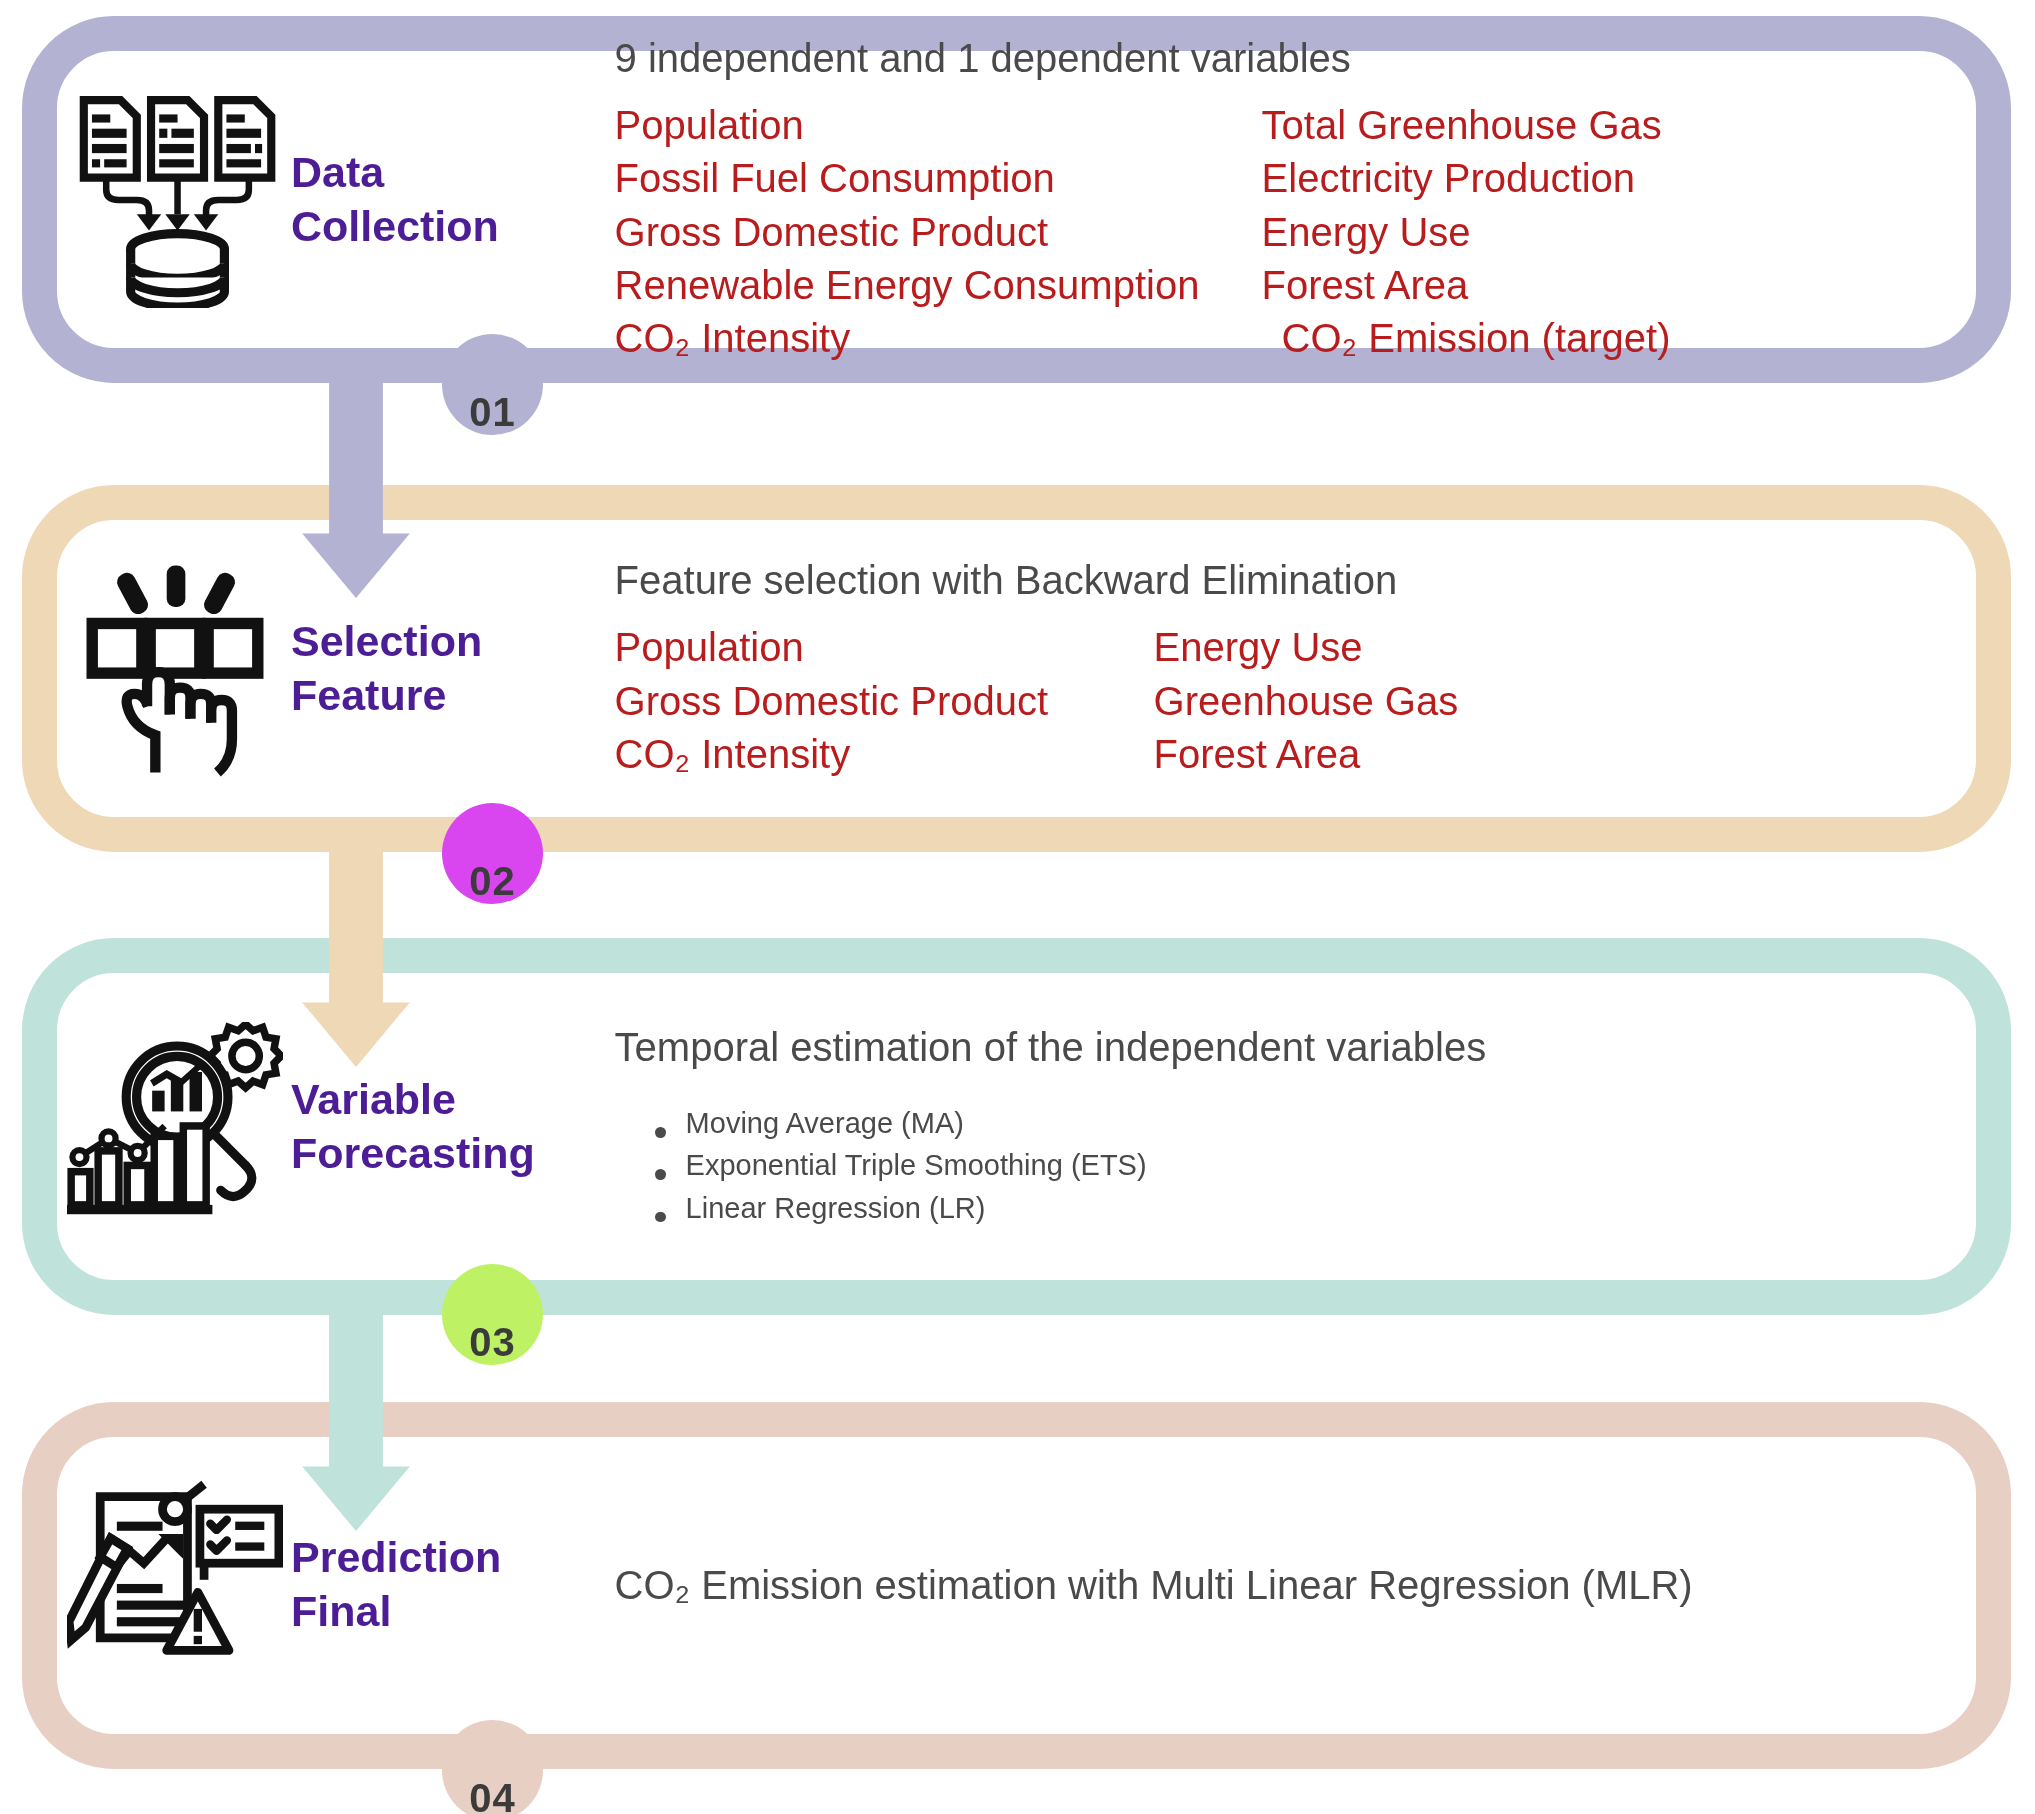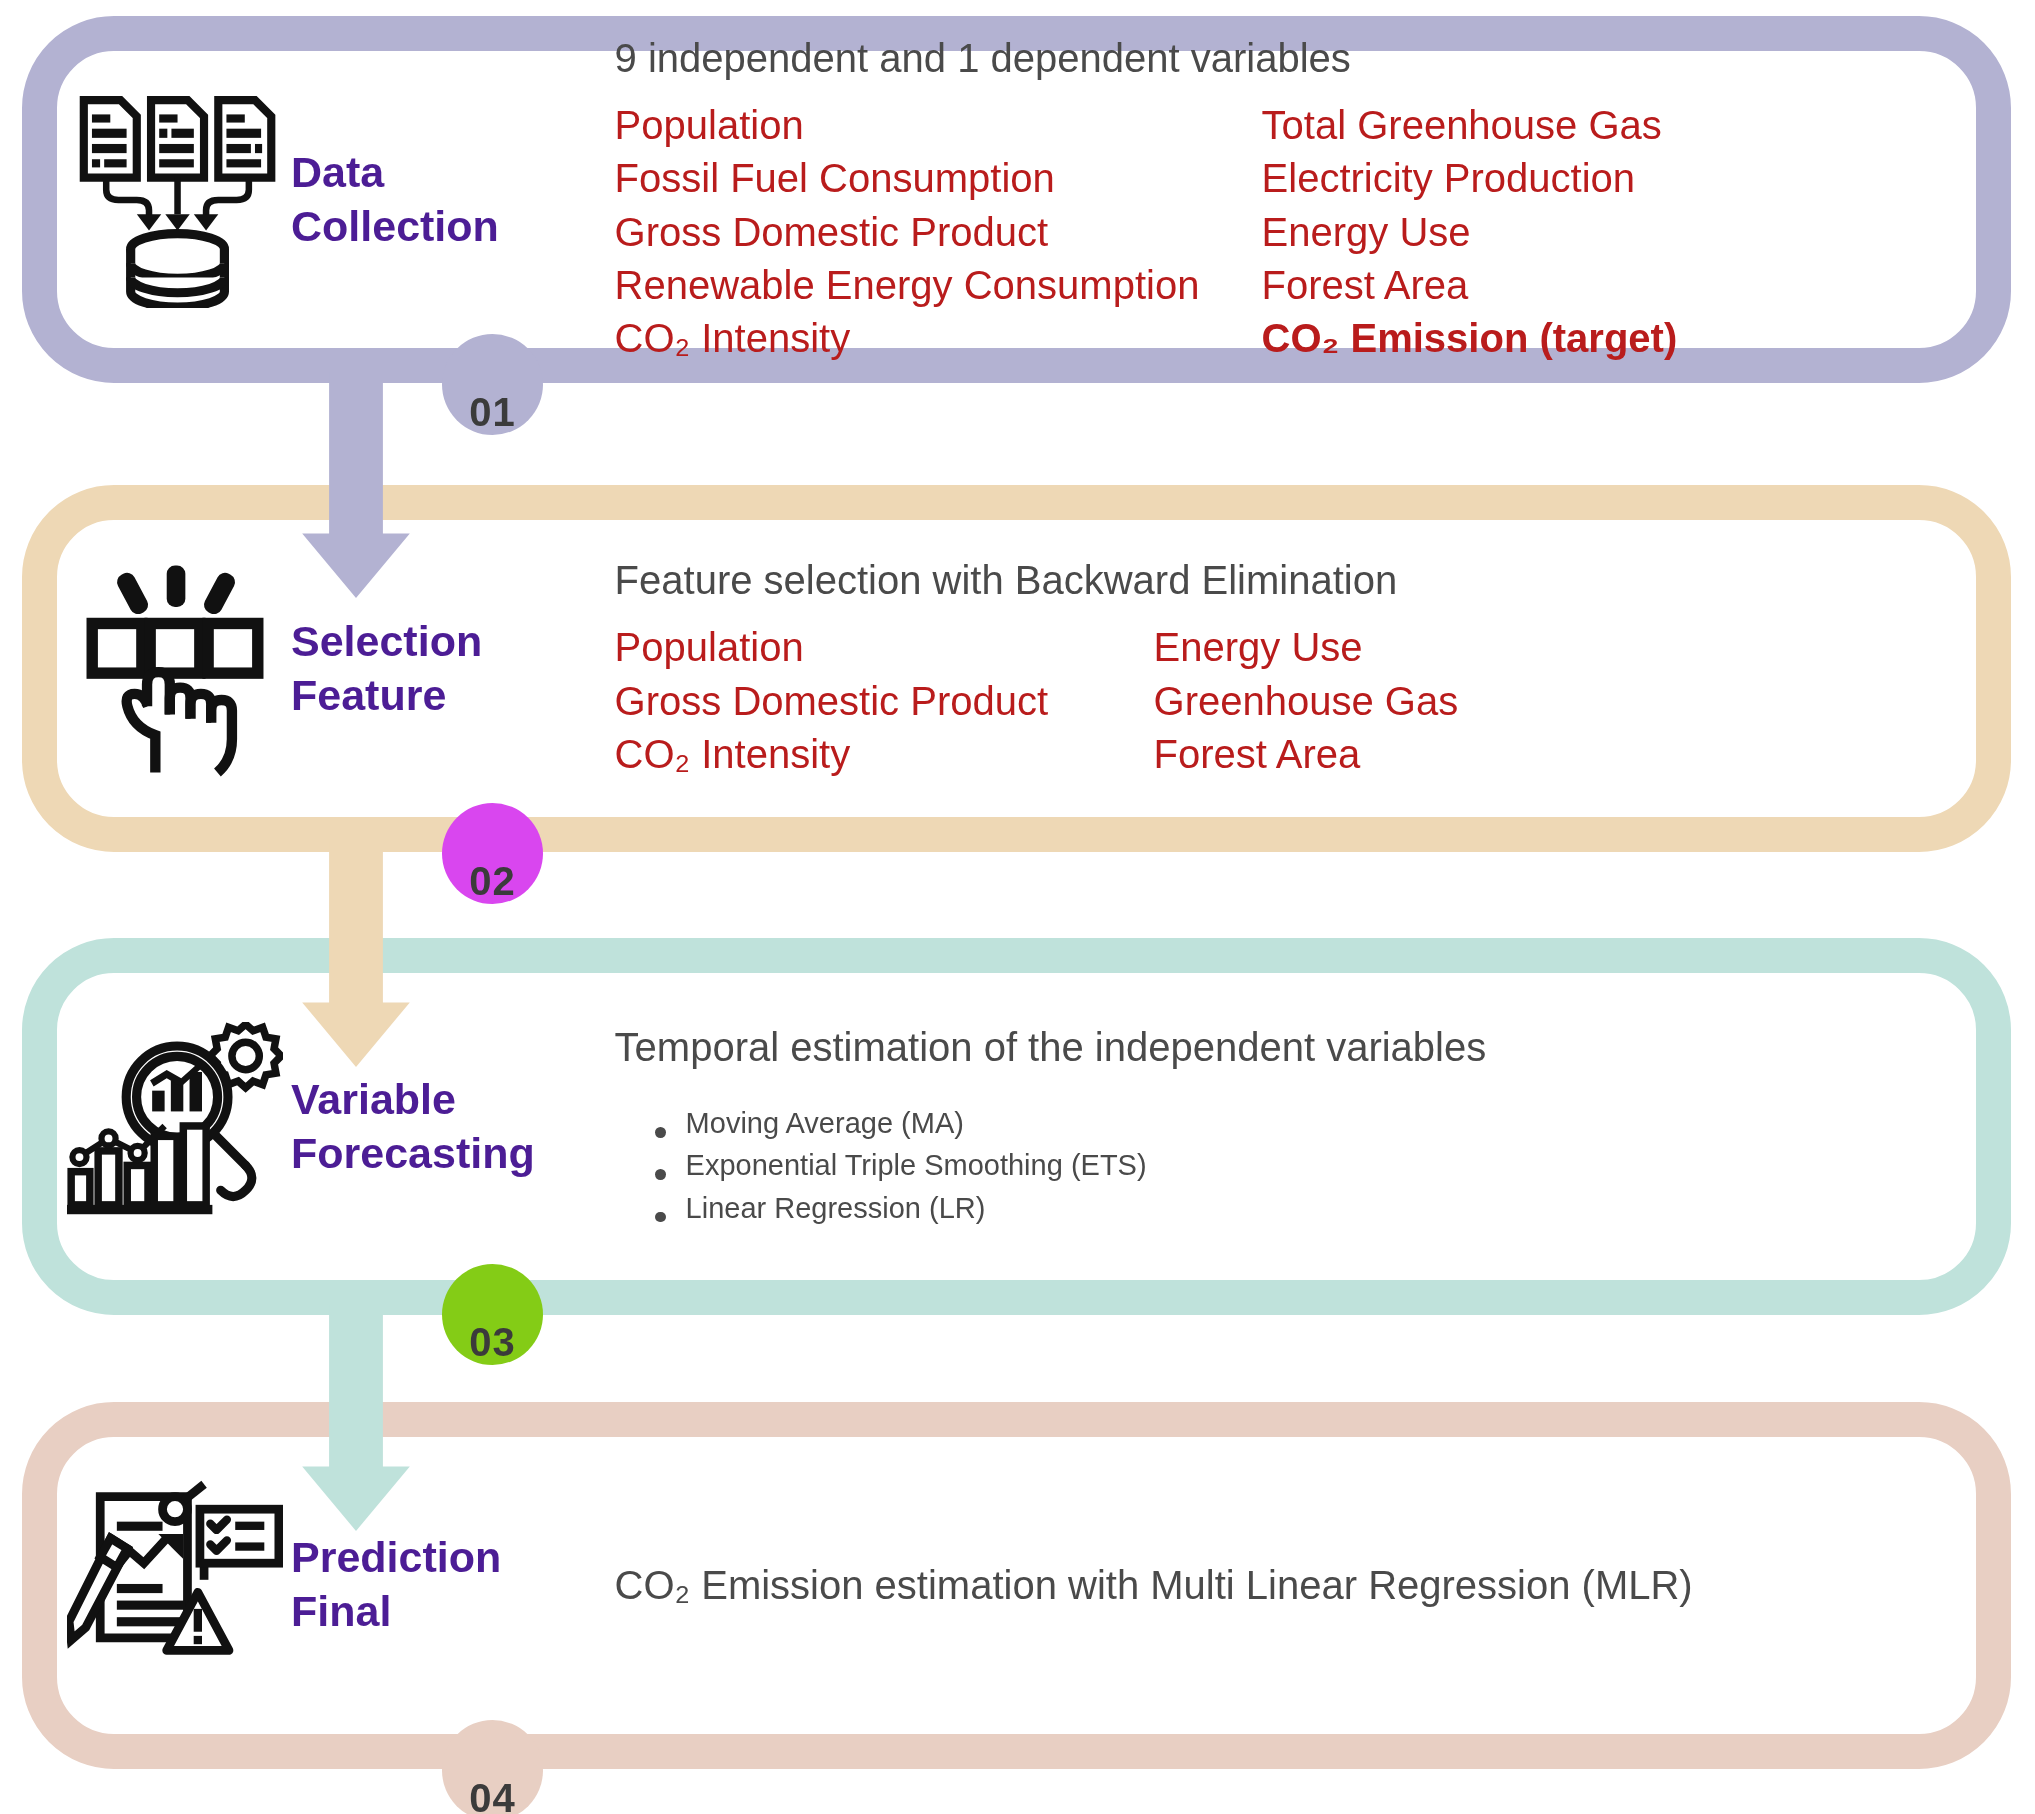--- a/index.html
+++ b/index.html
@@ -88,21 +88,21 @@
   .cols{
     display:flex;
   }
   .col{
     flex:0 0 auto;
     font-size:40px;
     line-height:1.33;
     color:#b91c1c;
   }
   .col .vitem{white-space:nowrap;}
-  .col .vitem.bold{font-weight:700;}
+  .col .vitem.bold{font-weight:400;margin-left:20px;}
   .bullets{
     list-style:none;
     margin:0;padding:0 0 0 38px;
     font-size:29px;
     line-height:1.45;
     color:#4a4a4a;
   }
   .bullets li{
     position:relative;
     padding-left:33px;
@@ -266,21 +266,21 @@
   </div>
 
   <svg class="arrow" style="left:302px; top:841px; width:108px; height:226px;" viewBox="0 0 200 420">
     <polygon points="50,0 150,0 150,300 200,300 100,420 0,300 50,300" fill="#EED8B5"></polygon>
   </svg>
 
   <div class="step" id="step3" style="left:21.6px; top:938px; width:1989px; height:377px;">
     <div class="track" style="border-color:#BFE2DB;"></div>
     <div class="card"></div>
   </div>
-  <div class="badge" style="left:442px; top:1264px; background:#84cc16;">
+  <div class="badge" style="left:442px; top:1264px; background:#bef264;">
     <span>03</span>
   </div>
 
   <div class="content" style="left:59px; top:970px; width:1919px; height:313px;">
     <div class="icon-box">
       <svg width="216" height="210" viewBox="0 0 104 101" fill="none">
 
         <g stroke="#111" stroke-width="3.6" fill="#fff">
           <path d="M86 1 l3.6 3.2 4.6-1.7 1.6 4.7 4.8 .8 -.9 4.8 3.4 3.5 -3.4 3.5 .9 4.8 -4.8 .8 -1.6 4.7 -4.6-1.7 -3.6 3.2 -3.6-3.2 -4.6 1.7 -1.6-4.7 -4.8-.8 .9-4.8 -3.4-3.5 3.4-3.5 -.9-4.8 4.8-.8 1.6-4.7 4.6 1.7z"></path>
           <circle cx="86" cy="16.3" r="6.6"></circle>

